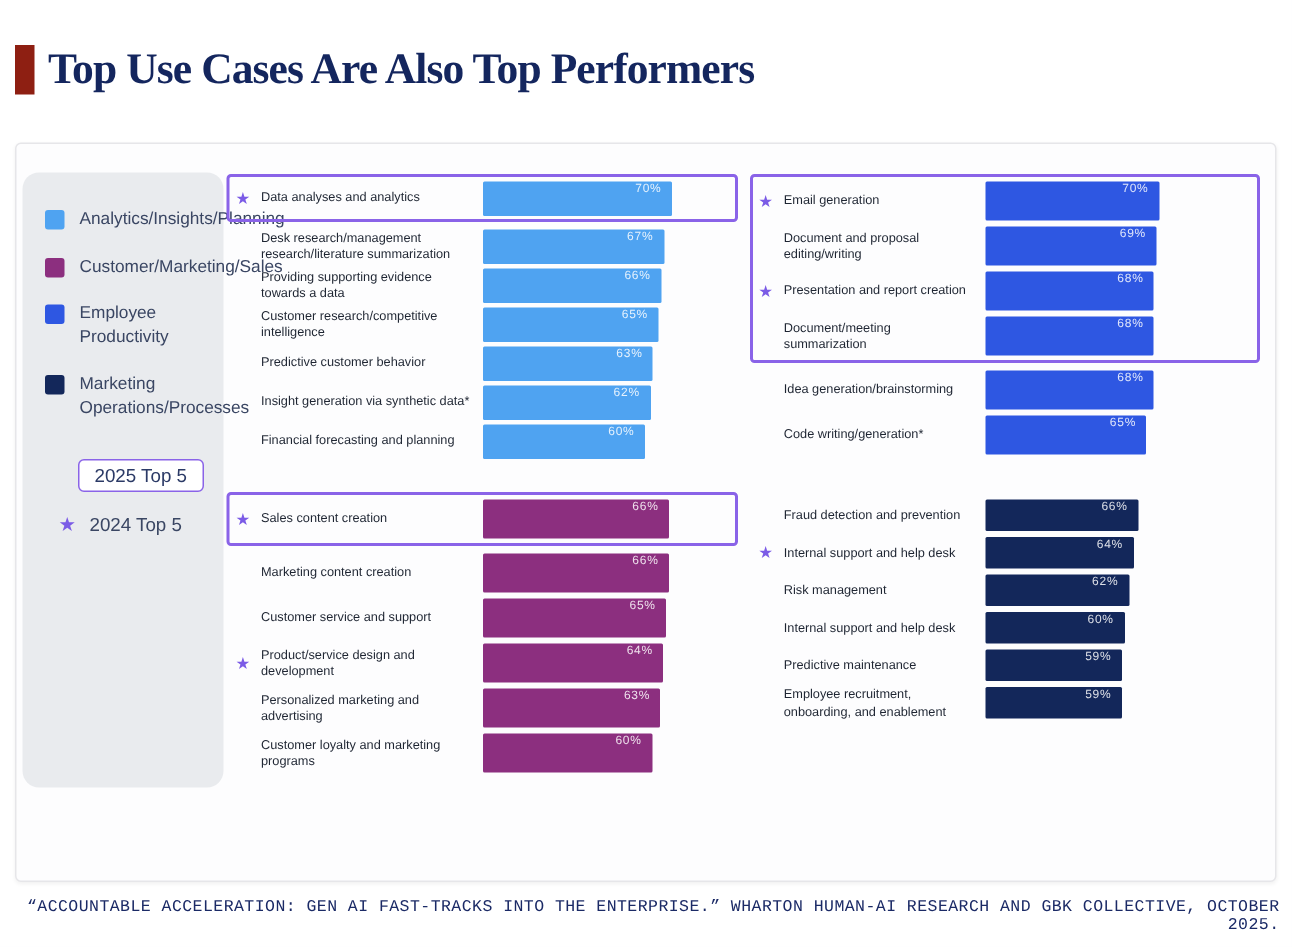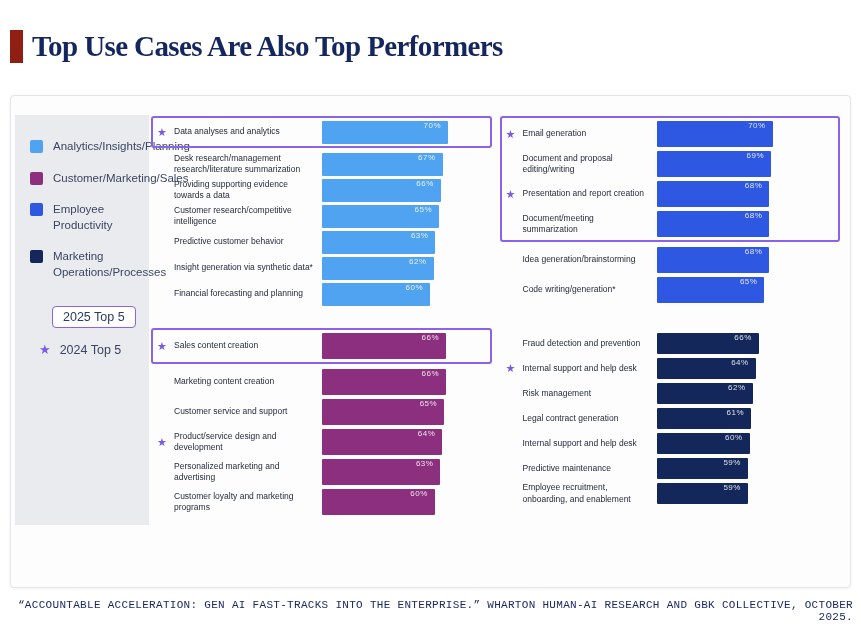--- a/index.html
+++ b/index.html
@@ -16,21 +16,21 @@
     position:absolute;left:10px;right:10px;top:95px;height:493px;box-sizing:border-box;
     background:#fdfdfe;border:1px solid #E6E6E9;border-radius:4px;
     box-shadow:0 1px 3px rgba(0,0,0,0.06);
   }
   .subtitle{padding:19px 20px 0 20px;font-size:13.5px;color:#14265E;height:34px;box-sizing:border-box;}
   .subtitle .bold{font-weight:bold;}
   .card-body{display:flex;margin-top:19px;padding:0 8px 0 4px;}
   
   .legend-panel{
     width:134px;flex:none;background:#E9EBEE;box-sizing:border-box;
-    height:410px;padding:24px 6px 17px 15px;
+    height:410px;padding:24px 6px 17px 15px;border-radius:11px;
   }
   .legend-item{display:flex;margin-bottom:16px;font-size:11.5px;color:#3A4663;line-height:1.35;}
   .swatch{width:13px;height:13px;border-radius:2px;margin-right:10px;margin-top:1px;flex:none;}
   .top5-box{
     display:inline-block;border:1.5px solid #8A63E8;border-radius:4px;background:#ffffff;
     color:#2B3A66;font-size:12.5px;padding:3px 10px;margin:10px 0 14px 22px;
   }
   .legend-2024{display:flex;align-items:center;font-size:12.5px;color:#3A4663;margin-left:9px;}
   .legend-star{color:#7B5BE6;font-size:13px;margin-right:9px;}
   
@@ -306,29 +306,20 @@
             <span class="row-star"></span>
             <div class="bar-label">Risk management</div>
             <div class="bar-track">
               <div class="bar" style="background: rgb(19, 39, 90); width: 96.1px;">
                 <span class="pct">62%</span>
               </div>
             </div>
           </div>
           <div class="bar-row">
             <span class="row-star"></span>
-            <div class="bar-label">Legal contract generation</div>
-            <div class="bar-track">
-              <div class="bar" style="background: rgb(19, 39, 90); width: 94.55px;">
-                <span class="pct">61%</span>
-              </div>
-            </div>
-          </div>
-          <div class="bar-row">
-            <span class="row-star"></span>
             <div class="bar-label">Internal support and help desk</div>
             <div class="bar-track">
               <div class="bar" style="background: rgb(19, 39, 90); width: 93px;">
                 <span class="pct">60%</span>
               </div>
             </div>
           </div>
           <div class="bar-row">
             <span class="row-star"></span>
             <div class="bar-label">Predictive maintenance</div>

